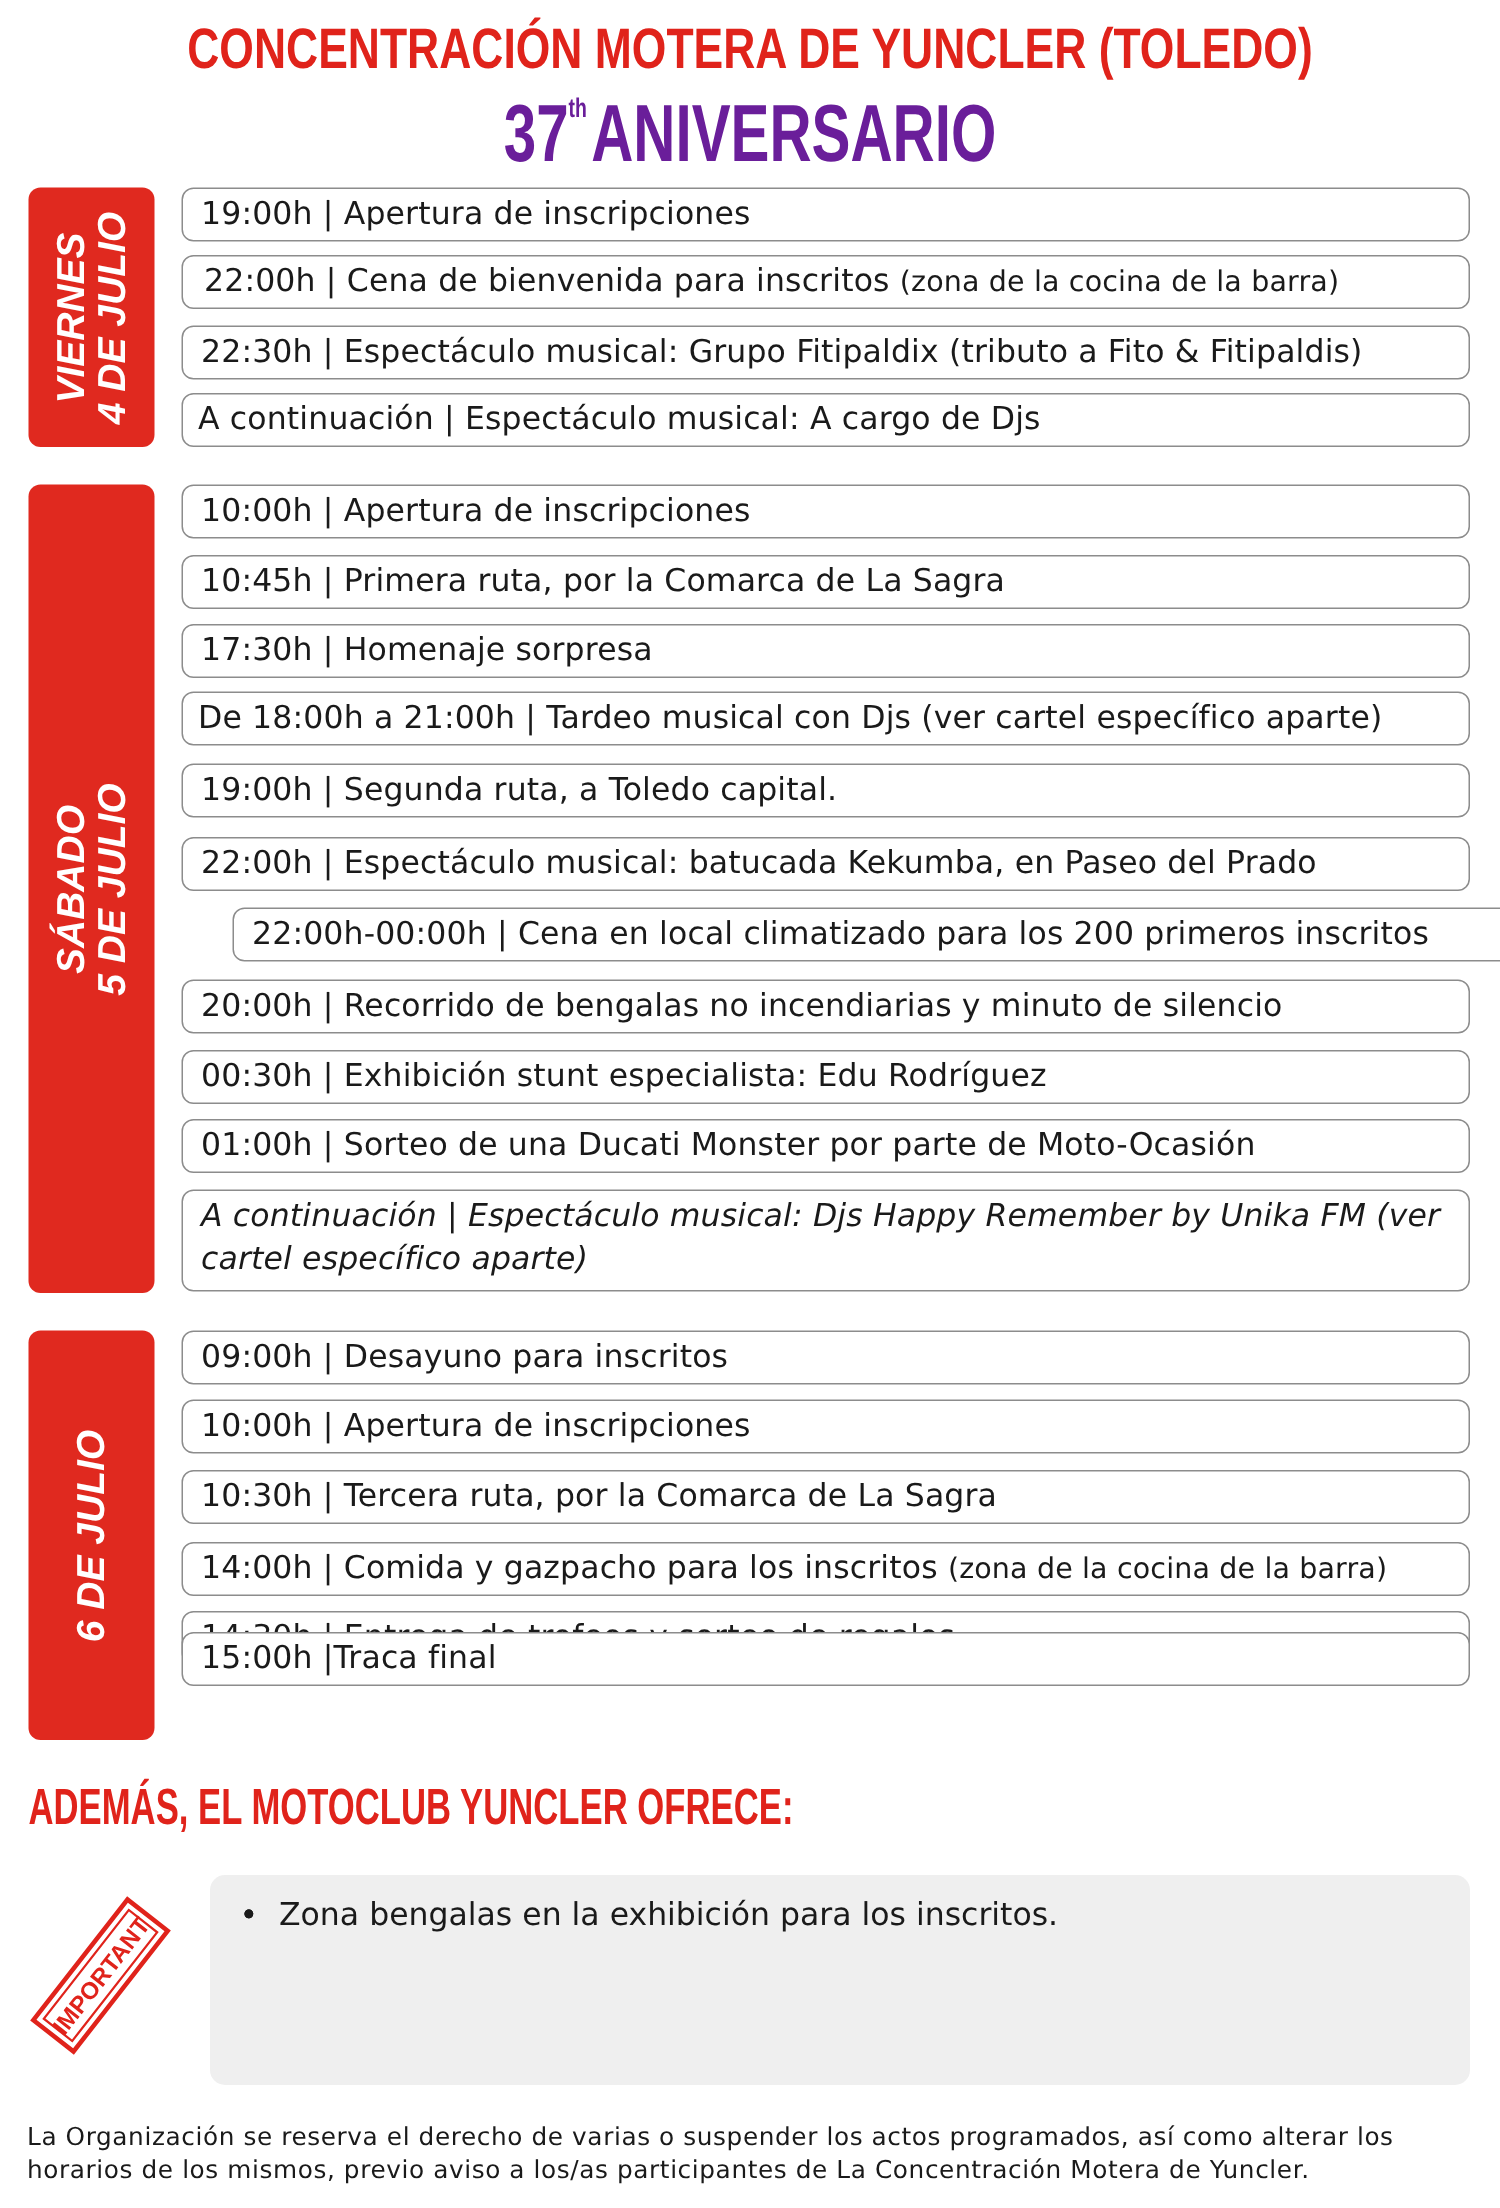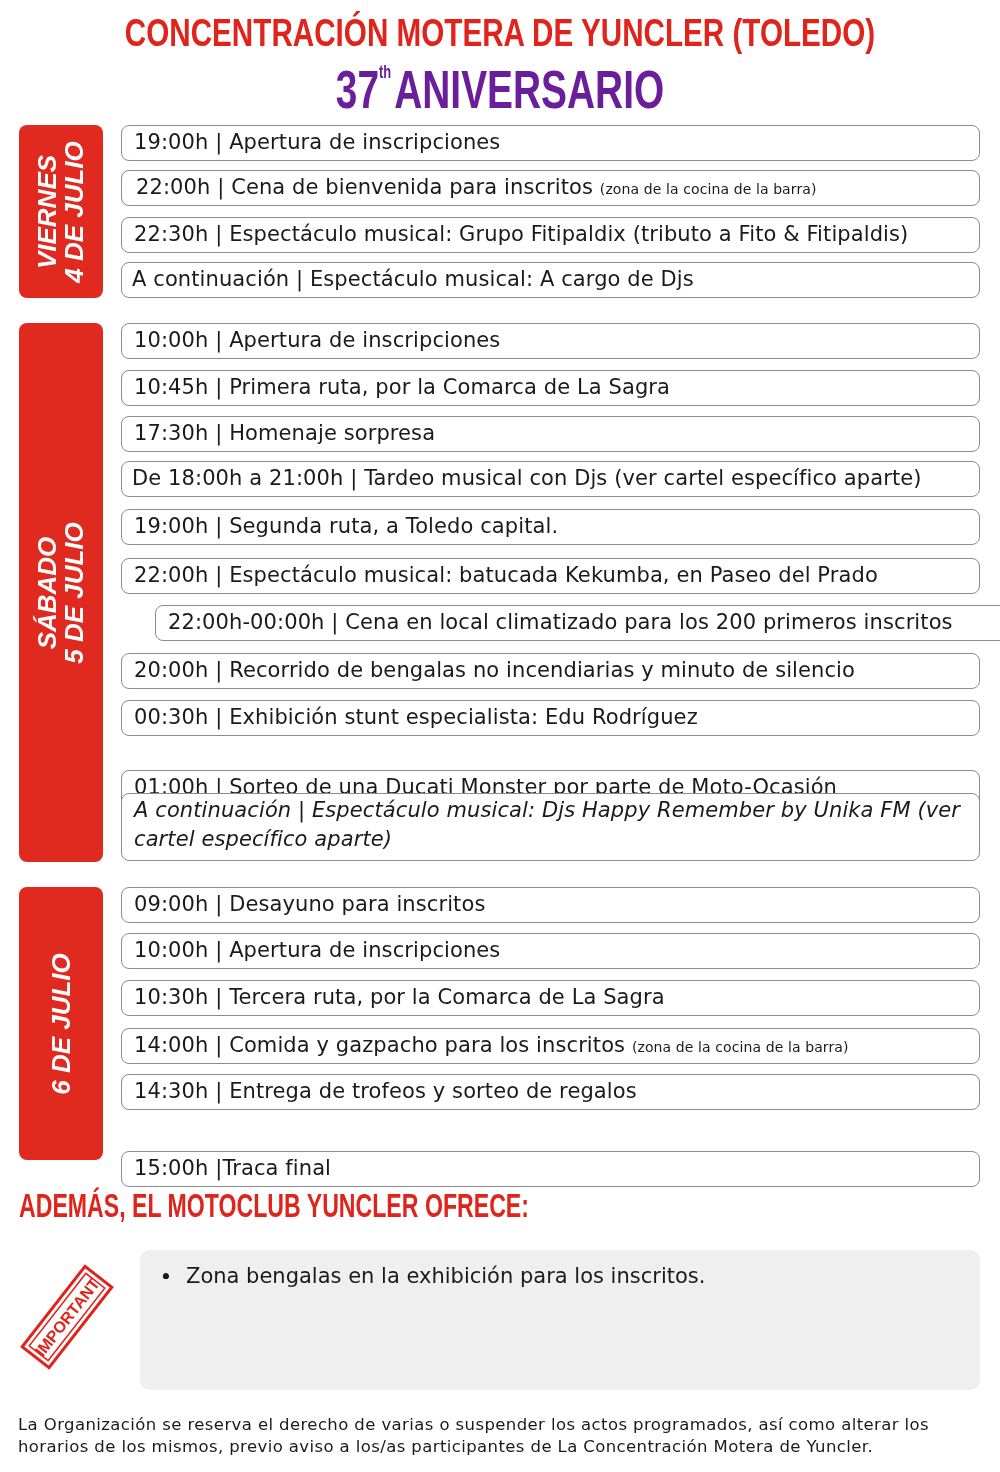--- a/index.html
+++ b/index.html
@@ -32,21 +32,21 @@
     font-size: 26px; line-height: 27px; text-align: center; white-space: nowrap;
   }
 
   .item {
     position: absolute; left: 121px; width: 859px; height: 36px;
     border: 1.5px solid #8c8c8c; border-radius: 8px; background: #ffffff;
     font-size: 21px; line-height: 33px; padding-left: 12px; white-space: nowrap; overflow: hidden;
     color: #1a1a1a; letter-spacing: 0.1px;
   }
   .item.tall { height: 68px; line-height: 29px; padding-top: 2px; white-space: normal; font-style: italic; }
-  .item .small { font-size: 14px; }
+  .item .small { font-size: 19px; }
 
   .ofrece {
     position: absolute; left: 19px; top: 1186px;
     font-family: "Liberation Sans", sans-serif; font-weight: bold;
     font-size: 34px; color: #e0231b; white-space: nowrap;
     transform: scaleX(0.68); transform-origin: left center;
   }
 
   .stamp {
     position: absolute; left: 12px; top: 1262px; width: 110px; height: 110px;
@@ -92,34 +92,34 @@
 </div>
 <div class="item" style="top:323px;"><span>10:00h | Apertura de inscripciones</span></div>
 <div class="item" style="top:370px;"><span>10:45h | Primera ruta, por la Comarca de La Sagra</span></div>
 <div class="item" style="top:416px;"><span>17:30h | Homenaje sorpresa</span></div>
 <div class="item" style="top:461px;padding-left:10px;"><span>De 18:00h a 21:00h | Tardeo musical con Djs (ver cartel específico aparte)</span></div>
 <div class="item" style="top:509px;"><span>19:00h | Segunda ruta, a Toledo capital.</span></div>
 <div class="item" style="top:558px;"><span>22:00h | Espectáculo musical: batucada Kekumba, en Paseo del Prado</span></div>
 <div class="item" style="top:605px;margin-left:34px;"><span>22:00h-00:00h | Cena en local climatizado para los 200 primeros inscritos</span></div>
 <div class="item" style="top:653px;"><span>20:00h | Recorrido de bengalas no incendiarias y minuto de silencio</span></div>
 <div class="item" style="top:700px;"><span>00:30h | Exhibición stunt especialista: Edu Rodríguez</span></div>
-<div class="item" style="top:746px;margin-top:24px;"><span>01:00h | Sorteo de una Ducati Monster por parte de Moto-Ocasión</span></div>
+<div class="item" style="top:746px;"><span>01:00h | Sorteo de una Ducati Monster por parte de Moto-Ocasión</span></div>
 <div class="item tall" style="top:793px;"><span>A continuación | Espectáculo musical: Djs Happy Remember by Unika FM (ver cartel específico aparte)</span></div>
 
 <div class="day-tab" style="top:887px;height:273px;">
   <div class="day-label">
     <div>6 DE JULIO</div>
   </div>
 </div>
 <div class="item" style="top:887px;"><span>09:00h | Desayuno para inscritos</span></div>
 <div class="item" style="top:933px;"><span>10:00h | Apertura de inscripciones</span></div>
 <div class="item" style="top:980px;"><span>10:30h | Tercera ruta, por la Comarca de La Sagra</span></div>
 <div class="item" style="top:1028px;"><span>14:00h | Comida y gazpacho para los inscritos</span> <span class="small">(zona de la cocina de la barra)</span></div>
 <div class="item" style="top:1074px;"><span>14:30h | Entrega de trofeos y sorteo de regalos</span></div>
-<div class="item" style="top:1151px;"><span>15:00h |Traca final</span></div>
+<div class="item" style="top:1088px;"><span>15:00h |Traca final</span></div>
 
 <div class="ofrece">ADEMÁS, EL MOTOCLUB YUNCLER OFRECE:</div>
 
 <div class="stamp">
   <svg width="110" height="110" viewBox="0 0 110 110">
     <g transform="rotate(-52 55 55)">
       <rect x="4" y="38" width="102" height="34" fill="none" stroke="#e0231b" stroke-width="3"></rect>
       <rect x="9" y="43" width="92" height="24" fill="none" stroke="#e0231b" stroke-width="1.5"></rect>
       <text x="55" y="61" text-anchor="middle" font-family="Liberation Sans, sans-serif" font-weight="bold" font-size="16" fill="#e0231b">IMPORTANT</text>
     </g>

